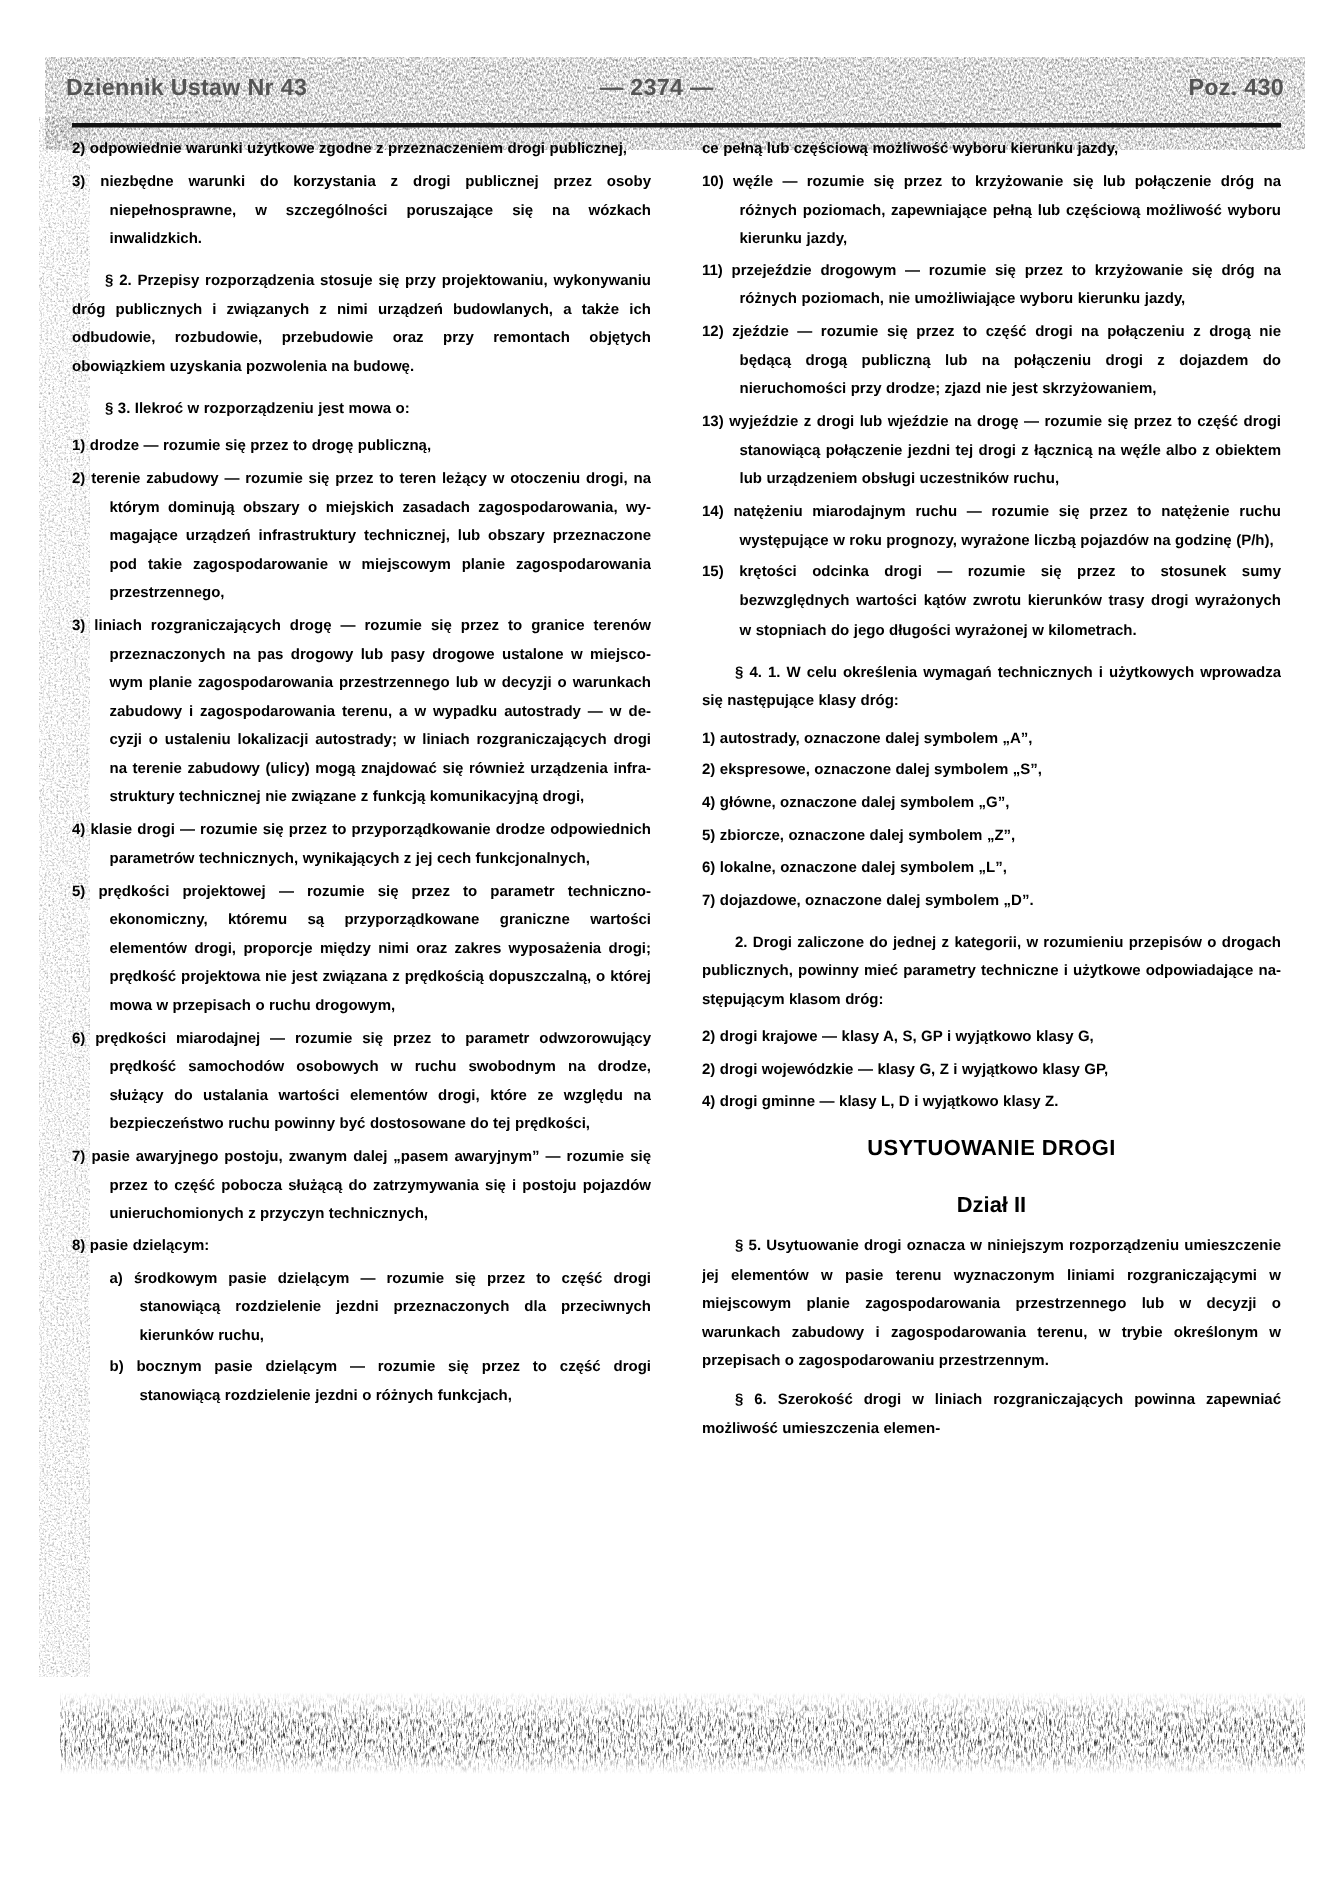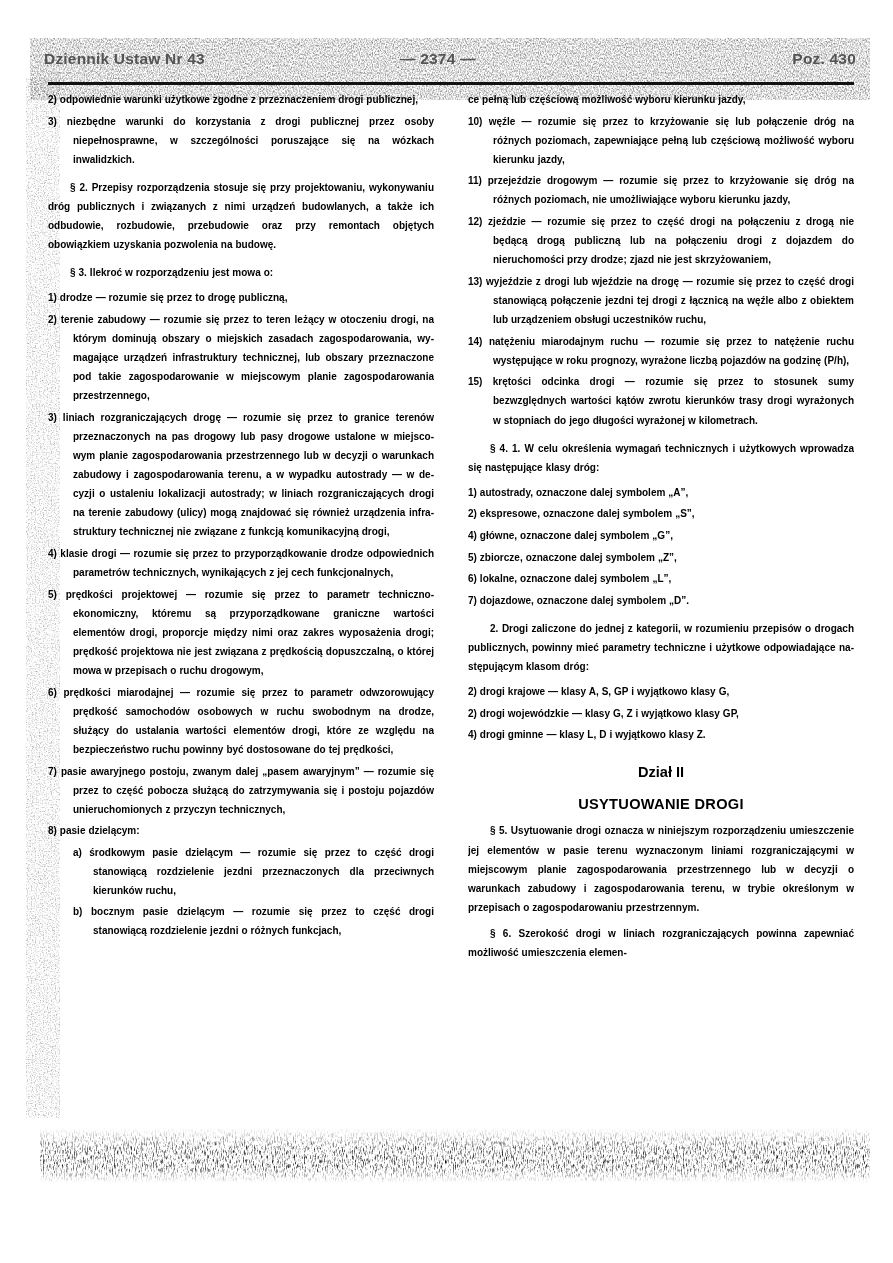--- a/index.html
+++ b/index.html
@@ -248,22 +248,22 @@
         <p class="blk item">5) zbiorcze, oznaczone dalej symbolem „Z”,</p>
         <p class="blk item">6) lokalne, oznaczone dalej symbolem „L”,</p>
         <p class="blk item">7) dojazdowe, oznaczone dalej symbolem „D”.</p>
 
         <p class="blk para">2. Drogi zaliczone do jednej z kategorii, w rozumie­niu przepisów o drogach publicznych, powinny mieć parametry techniczne i użytkowe odpowiadające na­stępującym klasom dróg:</p>
 
         <p class="blk item">2) drogi krajowe — klasy A, S, GP i wyjątkowo kla­sy G,</p>
         <p class="blk item">2) drogi wojewódzkie — klasy G, Z i wyjątkowo kla­sy GP,</p>
         <p class="blk item">4) drogi gminne — klasy L, D i wyjątkowo klasy Z.</p>
 
+        <div class="hdg title">USYTUOWANIE DROGI</div>
         <div class="hdg dzial">Dział II</div>
-        <div class="hdg title">USYTUOWANIE DROGI</div>
 
         <p class="blk para tight">§ 5. Usytuowanie drogi oznacza w niniejszym roz­porządzeniu umieszczenie jej elementów w pasie tere­nu wyznaczonym liniami rozgraniczającymi w miejsco­wym planie zagospodarowania przestrzennego lub w decyzji o warunkach zabudowy i zagospodarowania terenu, w trybie określonym w przepisach o zagospo­darowaniu przestrzennym.</p>
         <p class="blk para tight">§ 6. Szerokość drogi w liniach rozgraniczających powinna zapewniać możliwość umieszczenia elemen-</p>
       </div>
 
     </div>
   </div>
 </div>
 
 </body></html>

